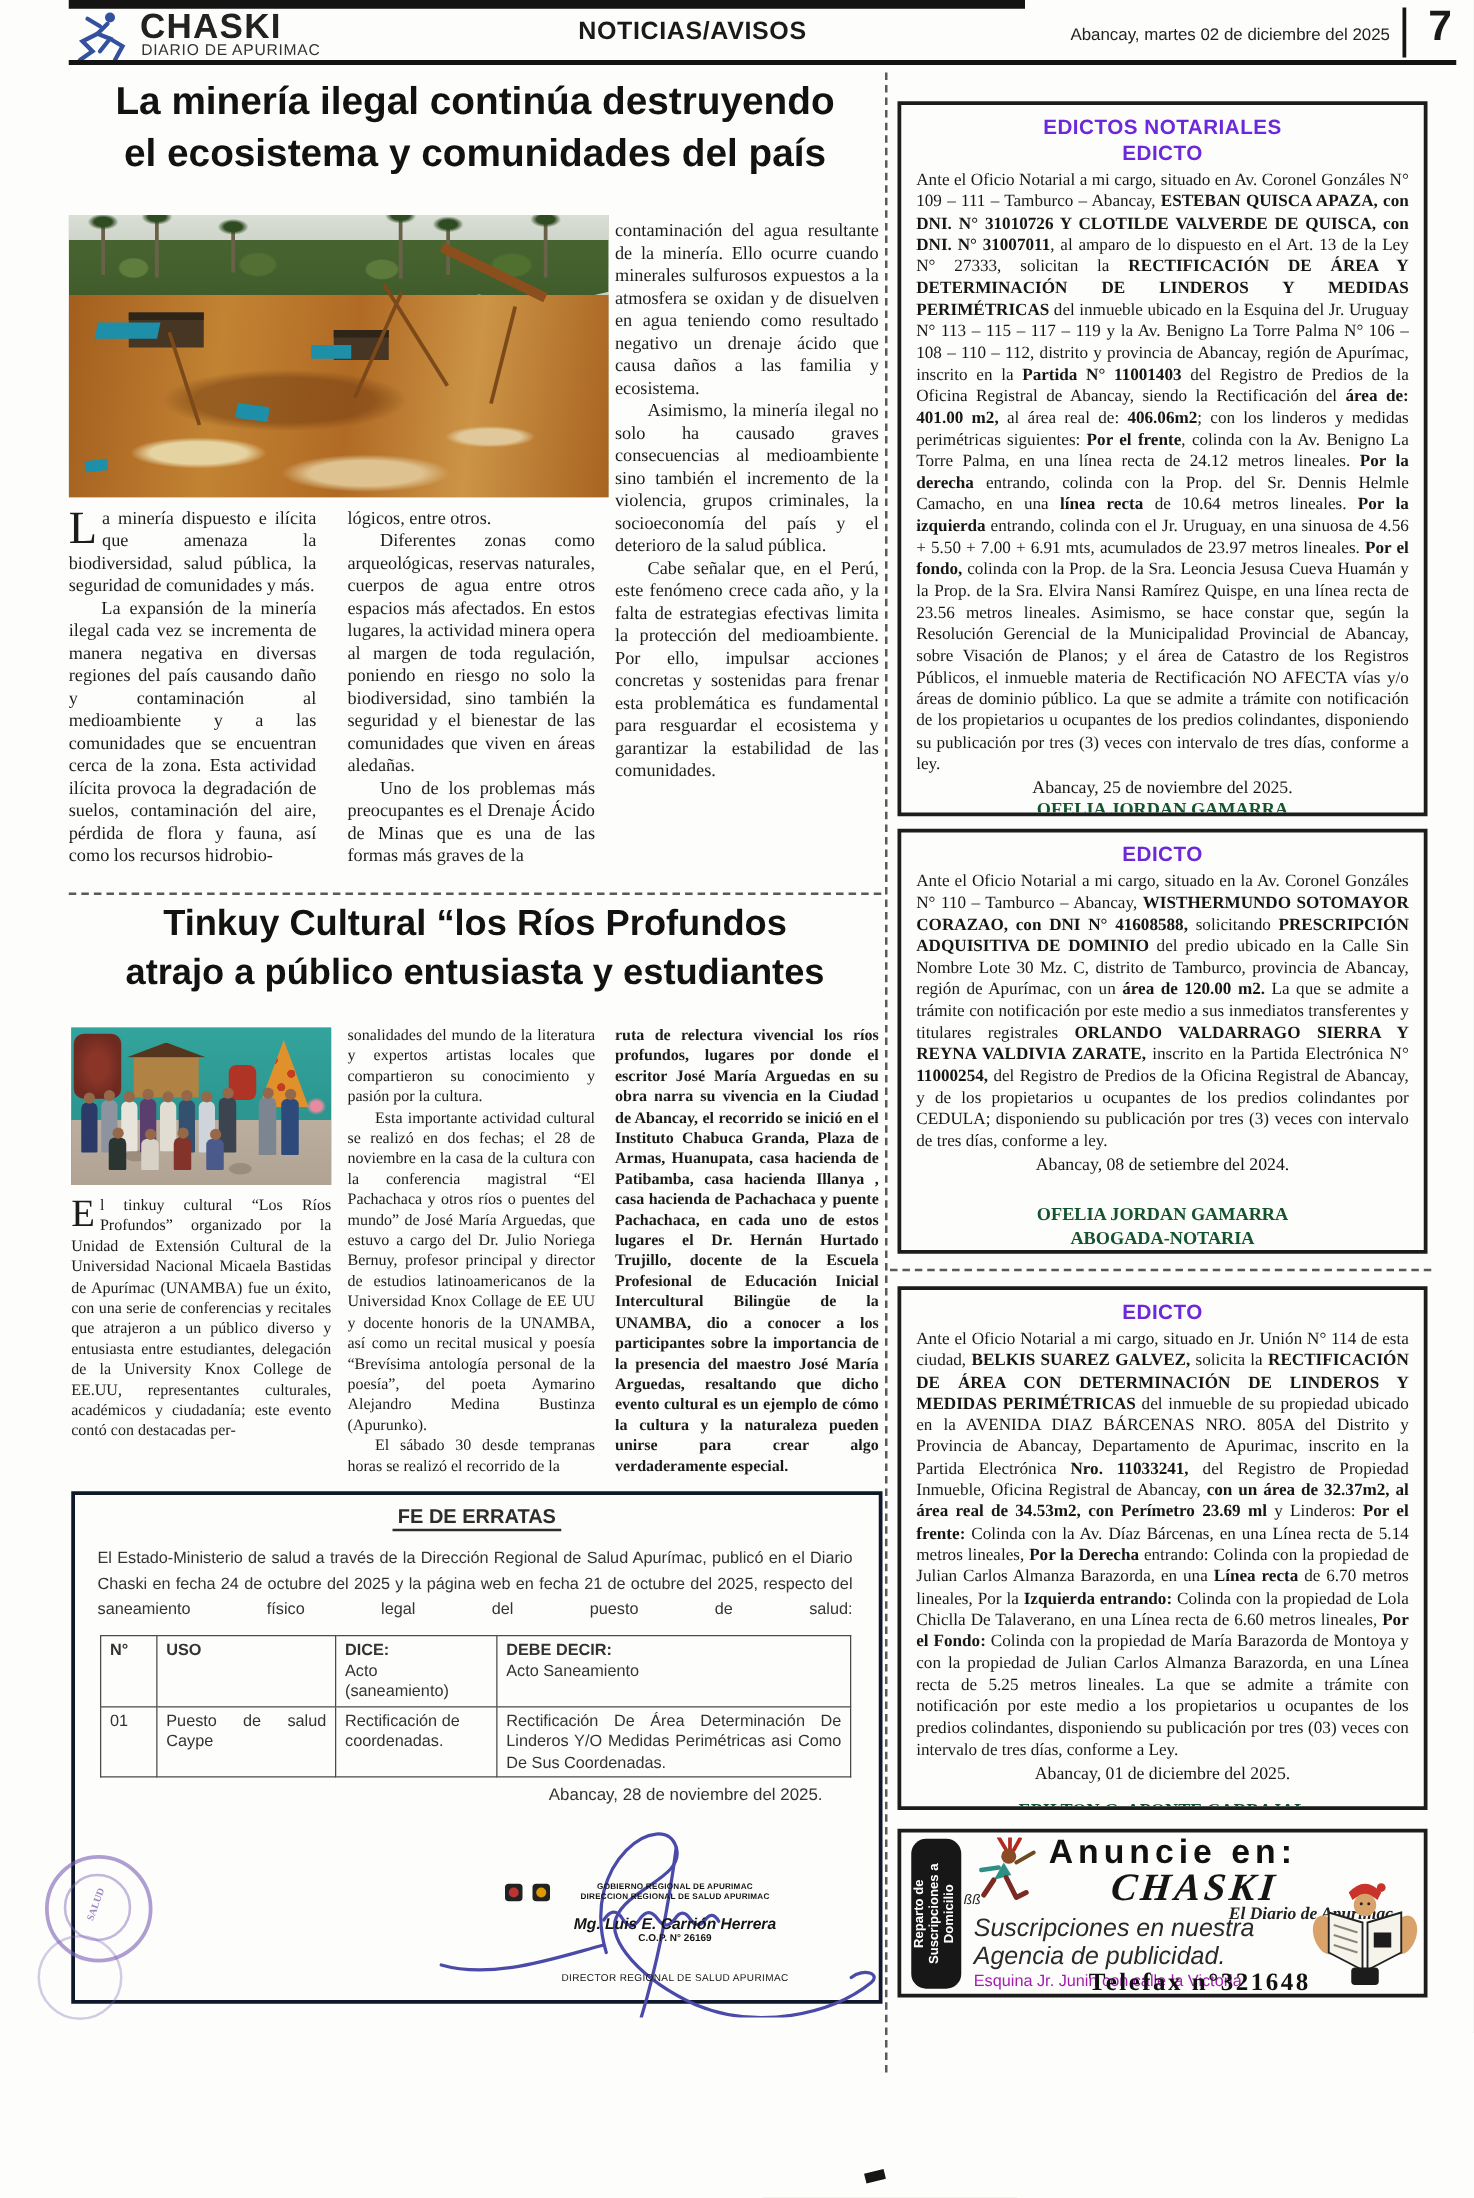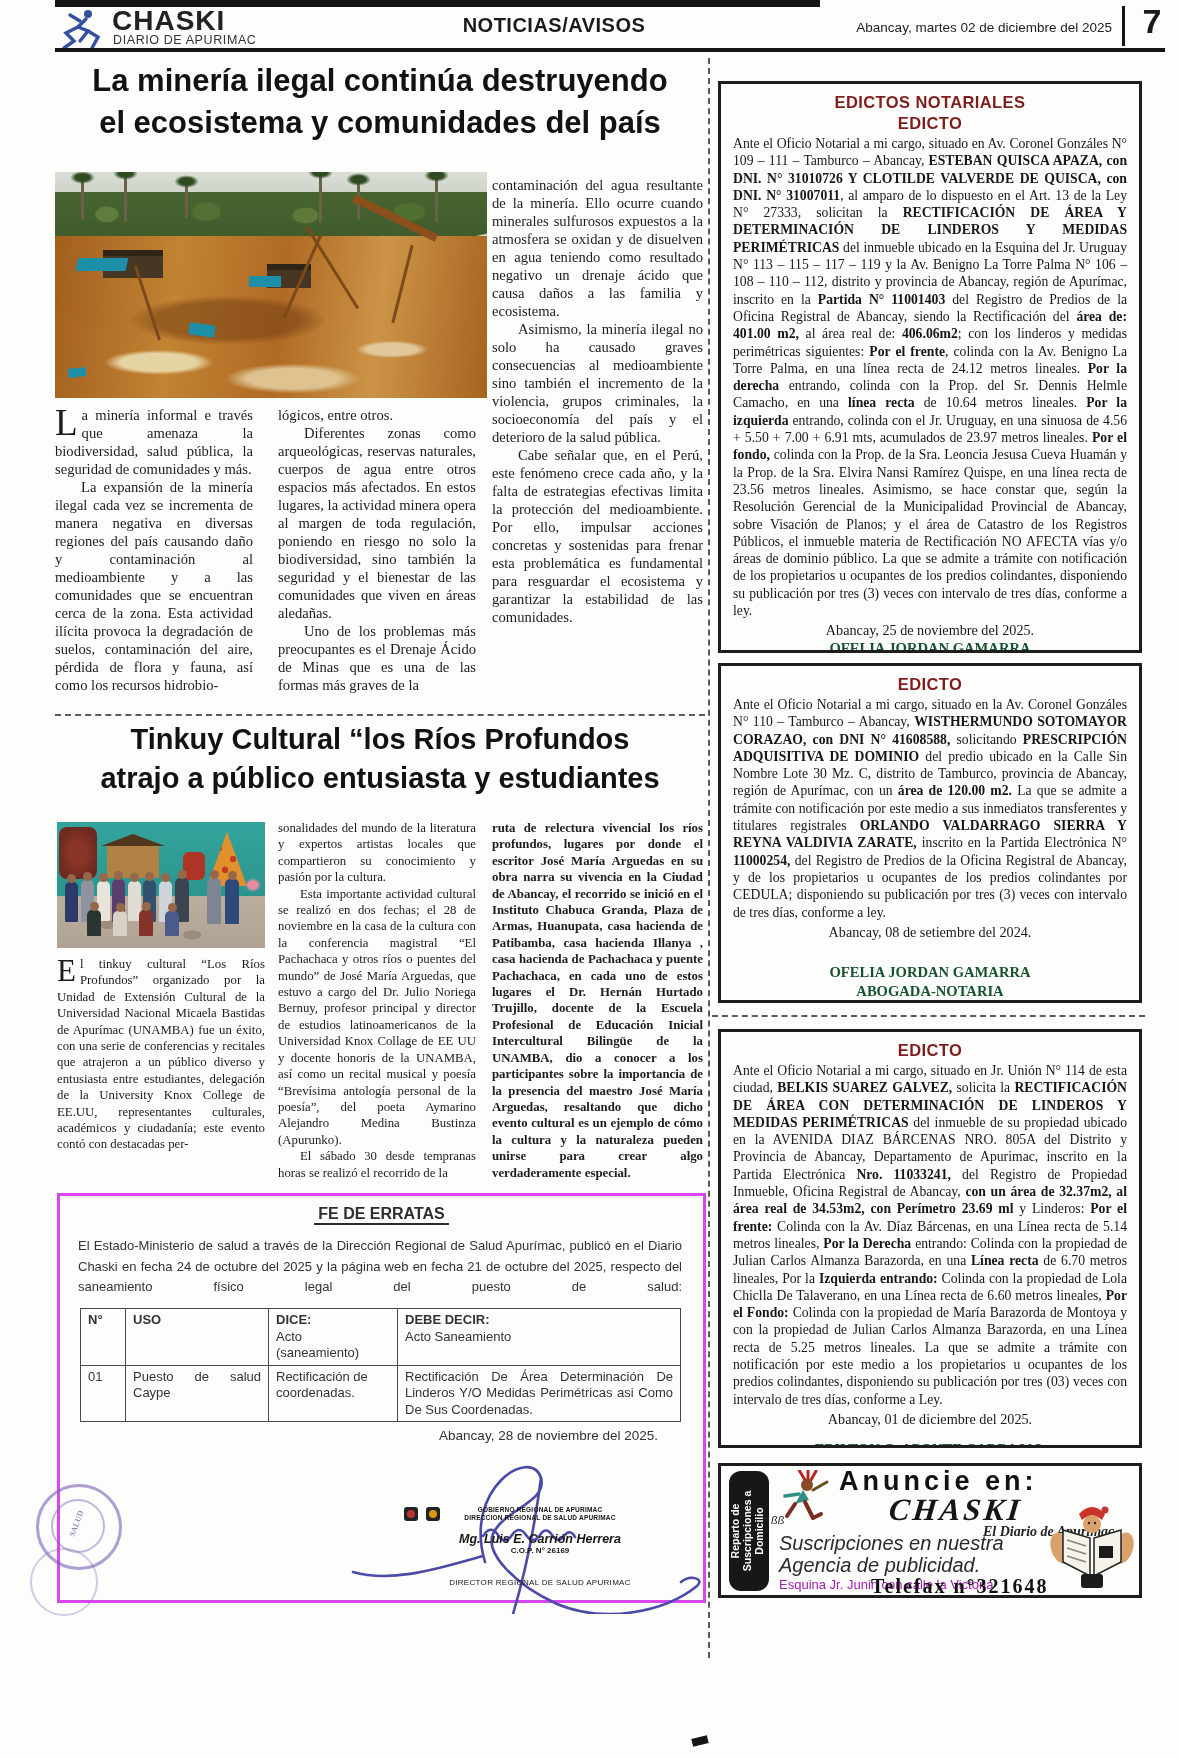--- a/index.html
+++ b/index.html
@@ -83,21 +83,21 @@
     background:radial-gradient(#e88aa0 40%,rgba(232,138,160,0) 70%);}
   .p2floor{position:absolute;left:0;bottom:0;right:0;height:52px;
     background:
       radial-gradient(14px 7px at 25% 55%,#9a8d7c 0 60%,transparent 70%),
       radial-gradient(14px 7px at 65% 75%,#9a8d7c 0 60%,transparent 70%),
       linear-gradient(#bbae9e,#b0a394);}
   .pp{position:absolute;border-radius:5px 5px 1px 1px;}
   .pp:before{content:"";position:absolute;top:-8px;left:50%;margin-left:-4.5px;width:9px;height:9px;border-radius:50%;background:#96684a;}
 
   
-  .febox{left:57px;top:1193px;width:643px;height:404px;border:3px solid #d946ef;background:#fdfdfb;
+  .febox{left:57px;top:1193px;width:643px;height:404px;border:3px solid #0f172a;background:#fdfdfb;
          font-family:"Liberation Sans",sans-serif;color:#333;text-decoration:underline;}
   .fetitle{position:absolute;left:0;top:9px;width:100%;text-align:center;font-size:16px;font-weight:bold;color:#2d2d2d;}
   .fetitle span{border-bottom:2.5px solid #2d2d2d;padding:0 4px 1px;}
   .feintro{position:absolute;left:18px;top:40px;width:604px;font-size:13px;line-height:20.5px;
            text-align:justify;text-align-last:justify;}
   .fetable{position:absolute;left:20px;top:112px;border-collapse:collapse;font-size:13px;color:#333;}
   .fetable td{border:1.8px solid #4a4a4a;padding:3px 7px;vertical-align:top;line-height:16.5px;}
   .fetable .hl{font-weight:bold;}
   .fedate{position:absolute;right:45px;top:232px;font-size:13.5px;color:#333;}
   .fesig{position:absolute;left:275px;top:248px;width:390px;height:160px;}
@@ -111,21 +111,21 @@
   .ring{position:absolute;border-radius:50%;border:3px solid rgba(122,95,181,.6);}
   .ring2{border-width:2px;border-color:rgba(122,95,181,.45);}
   .ringtxt{position:absolute;color:rgba(122,95,181,.75);font-size:8px;font-weight:bold;transform:rotate(-70deg);}
 
   
   .edbox{border:3px solid #1d1d1d;background:#fdfdfb;padding:8px 12px;box-sizing:border-box;overflow:hidden;}
   .ed1{left:718px;top:81px;width:424px;height:572px;}
   .ed2{left:718px;top:663px;width:424px;height:340px;}
   .ed3{left:718px;top:1029px;width:424px;height:419px;}
   .edhead{font-family:"Liberation Sans",sans-serif;font-weight:700;font-size:16.5px;letter-spacing:.4px;
-          text-align:center;color:#7f1d1d;margin:1px 0 2px;}
+          text-align:center;color:#6d28d9;margin:1px 0 2px;}
   .edbody{font-size:13.7px;line-height:17.3px;color:#171717;}
   .eddate{text-align:center;font-size:14.2px;margin-top:3px;color:#171717;}
   .edsig{text-align:center;font-weight:bold;font-size:14.6px;line-height:19.5px;color:#14532d;}
 
   
   .adbox{left:718px;top:1463px;width:424px;height:135px;border:3px solid #1d1d1d;background:#fdfdfb;
          box-sizing:border-box;overflow:hidden;font-family:"Liberation Sans",sans-serif;}
   .adtab{position:absolute;left:8px;top:5px;width:40px;height:120px;background:#171717;border-radius:12px;}
   .adtablbl{position:absolute;width:120px;height:40px;left:-40px;top:40px;transform:rotate(-90deg);
             color:#fff;font-size:10.5px;font-weight:bold;line-height:12px;text-align:center;}
@@ -196,21 +196,21 @@
     <div class="pole" style="left:21%;top:92px;height:78px;transform:rotate(-18deg);"></div>
     <div class="chute" style="left:68%;top:42px;"></div>
   </div>
 
   <div class="abs acol just serif" style="left:492px;top:176px;width:211px;">
     <p>contaminación del agua resultante de la minería. Ello ocurre cuando minerales sulfurosos expuestos a la atmosfera se oxidan y de disuelven en agua teniendo como resultado negativo un drenaje ácido que causa daños a las familia y ecosistema.</p>
     <p class="ind">Asimismo, la minería ilegal no solo ha causado graves consecuencias al medioambiente sino también el incremento de la violencia, grupos criminales, la socioeconomía del país y el deterioro de la salud pública.</p>
     <p class="ind">Cabe señalar que, en el Perú, este fenómeno crece cada año, y la falta de estrategias efectivas limita la protección del medioambiente. Por ello, impulsar acciones concretas y sostenidas para frenar esta problemática es fundamental para resguardar el ecosistema y garantizar la estabilidad de las comunidades.</p>
   </div>
   <div class="abs acol just serif" style="left:55px;top:406px;width:198px;">
-    <p><span class="dropcap">L</span><span>a minería informal e través que amenaza la biodiversidad, salud pública, la seguridad de comunidades y más.</span></p>
+    <p><span class="dropcap">L</span><span>a minería dispuesto e ilícita que amenaza la biodiversidad, salud pública, la seguridad de comunidades y más.</span></p>
     <p class="ind">La expansión de la minería ilegal cada vez se incrementa de manera negativa en diversas regiones del país causando daño y contaminación al medioambiente y a las comunidades que se encuentran cerca de la zona. Esta actividad ilícita provoca la degradación de suelos, contaminación del aire, pérdida de flora y fauna, así como los recursos hidrobio-</p>
   </div>
   <div class="abs acol just serif" style="left:278px;top:406px;width:198px;">
     <p>lógicos, entre otros.</p>
     <p class="ind">Diferentes zonas como arqueológicas, reservas naturales, cuerpos de agua entre otros espacios más afectados. En estos lugares, la actividad minera opera al margen de toda regulación, poniendo en riesgo no solo la biodiversidad, sino también la seguridad y el bienestar de las comunidades que viven en áreas aledañas.</p>
     <p class="ind">Uno de los problemas más preocupantes es el Drenaje Ácido de Minas que es una de las formas más graves de la</p>
   </div>
 
   <div class="abs h2 sans">
     <div>Tinkuy Cultural “los Ríos Profundos</div>

